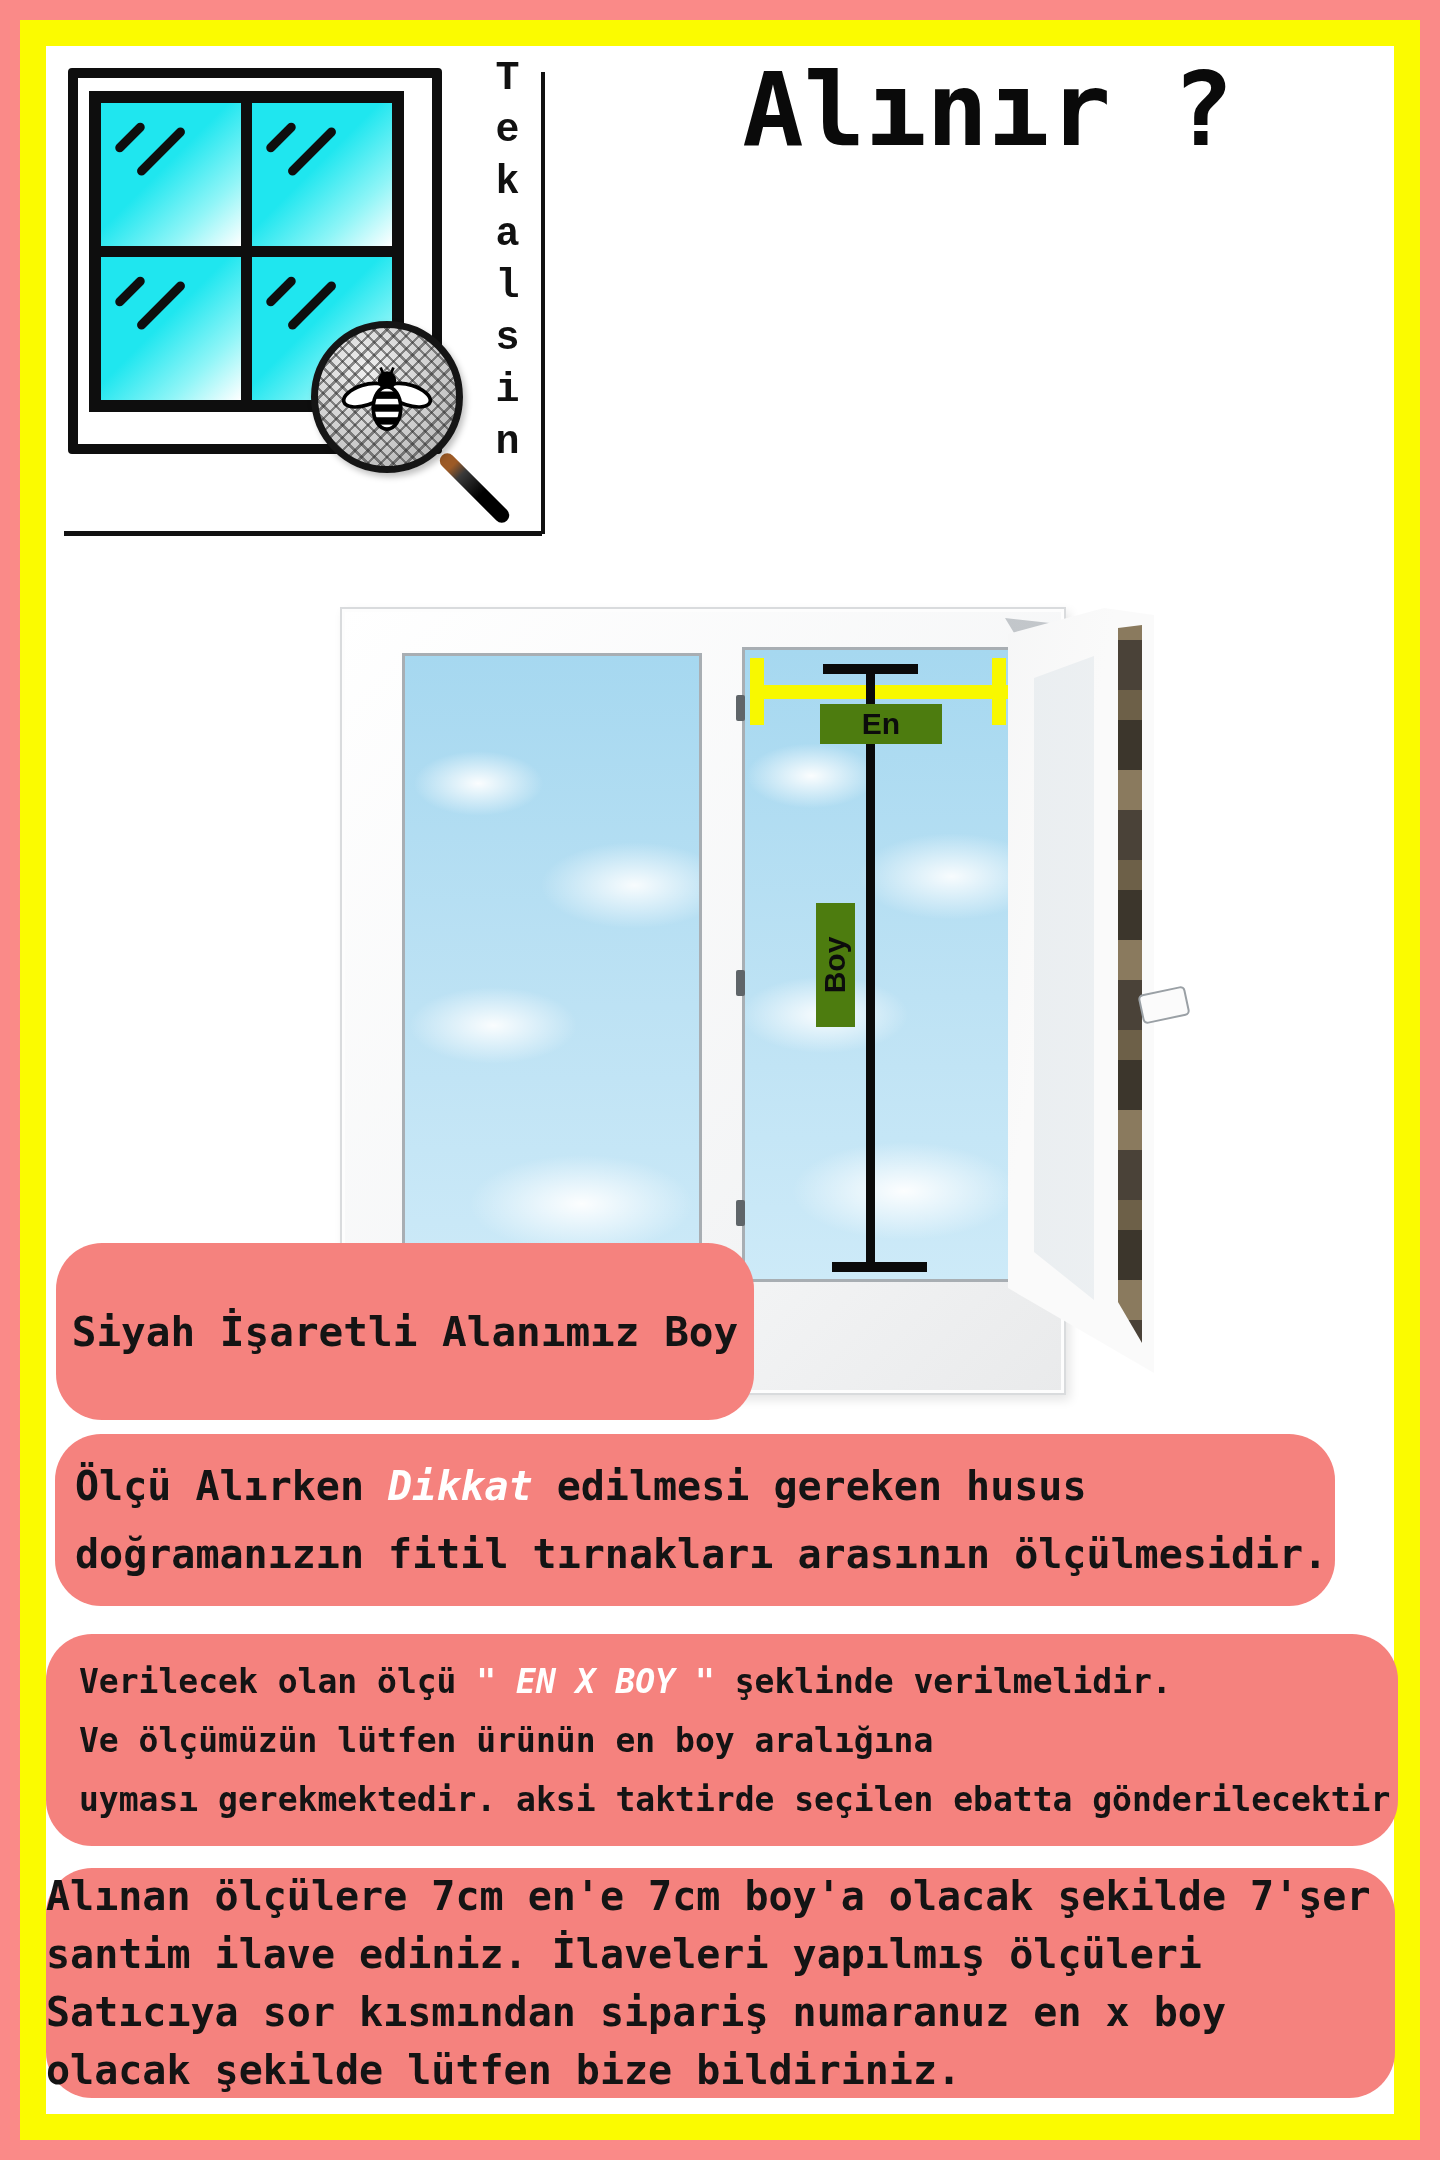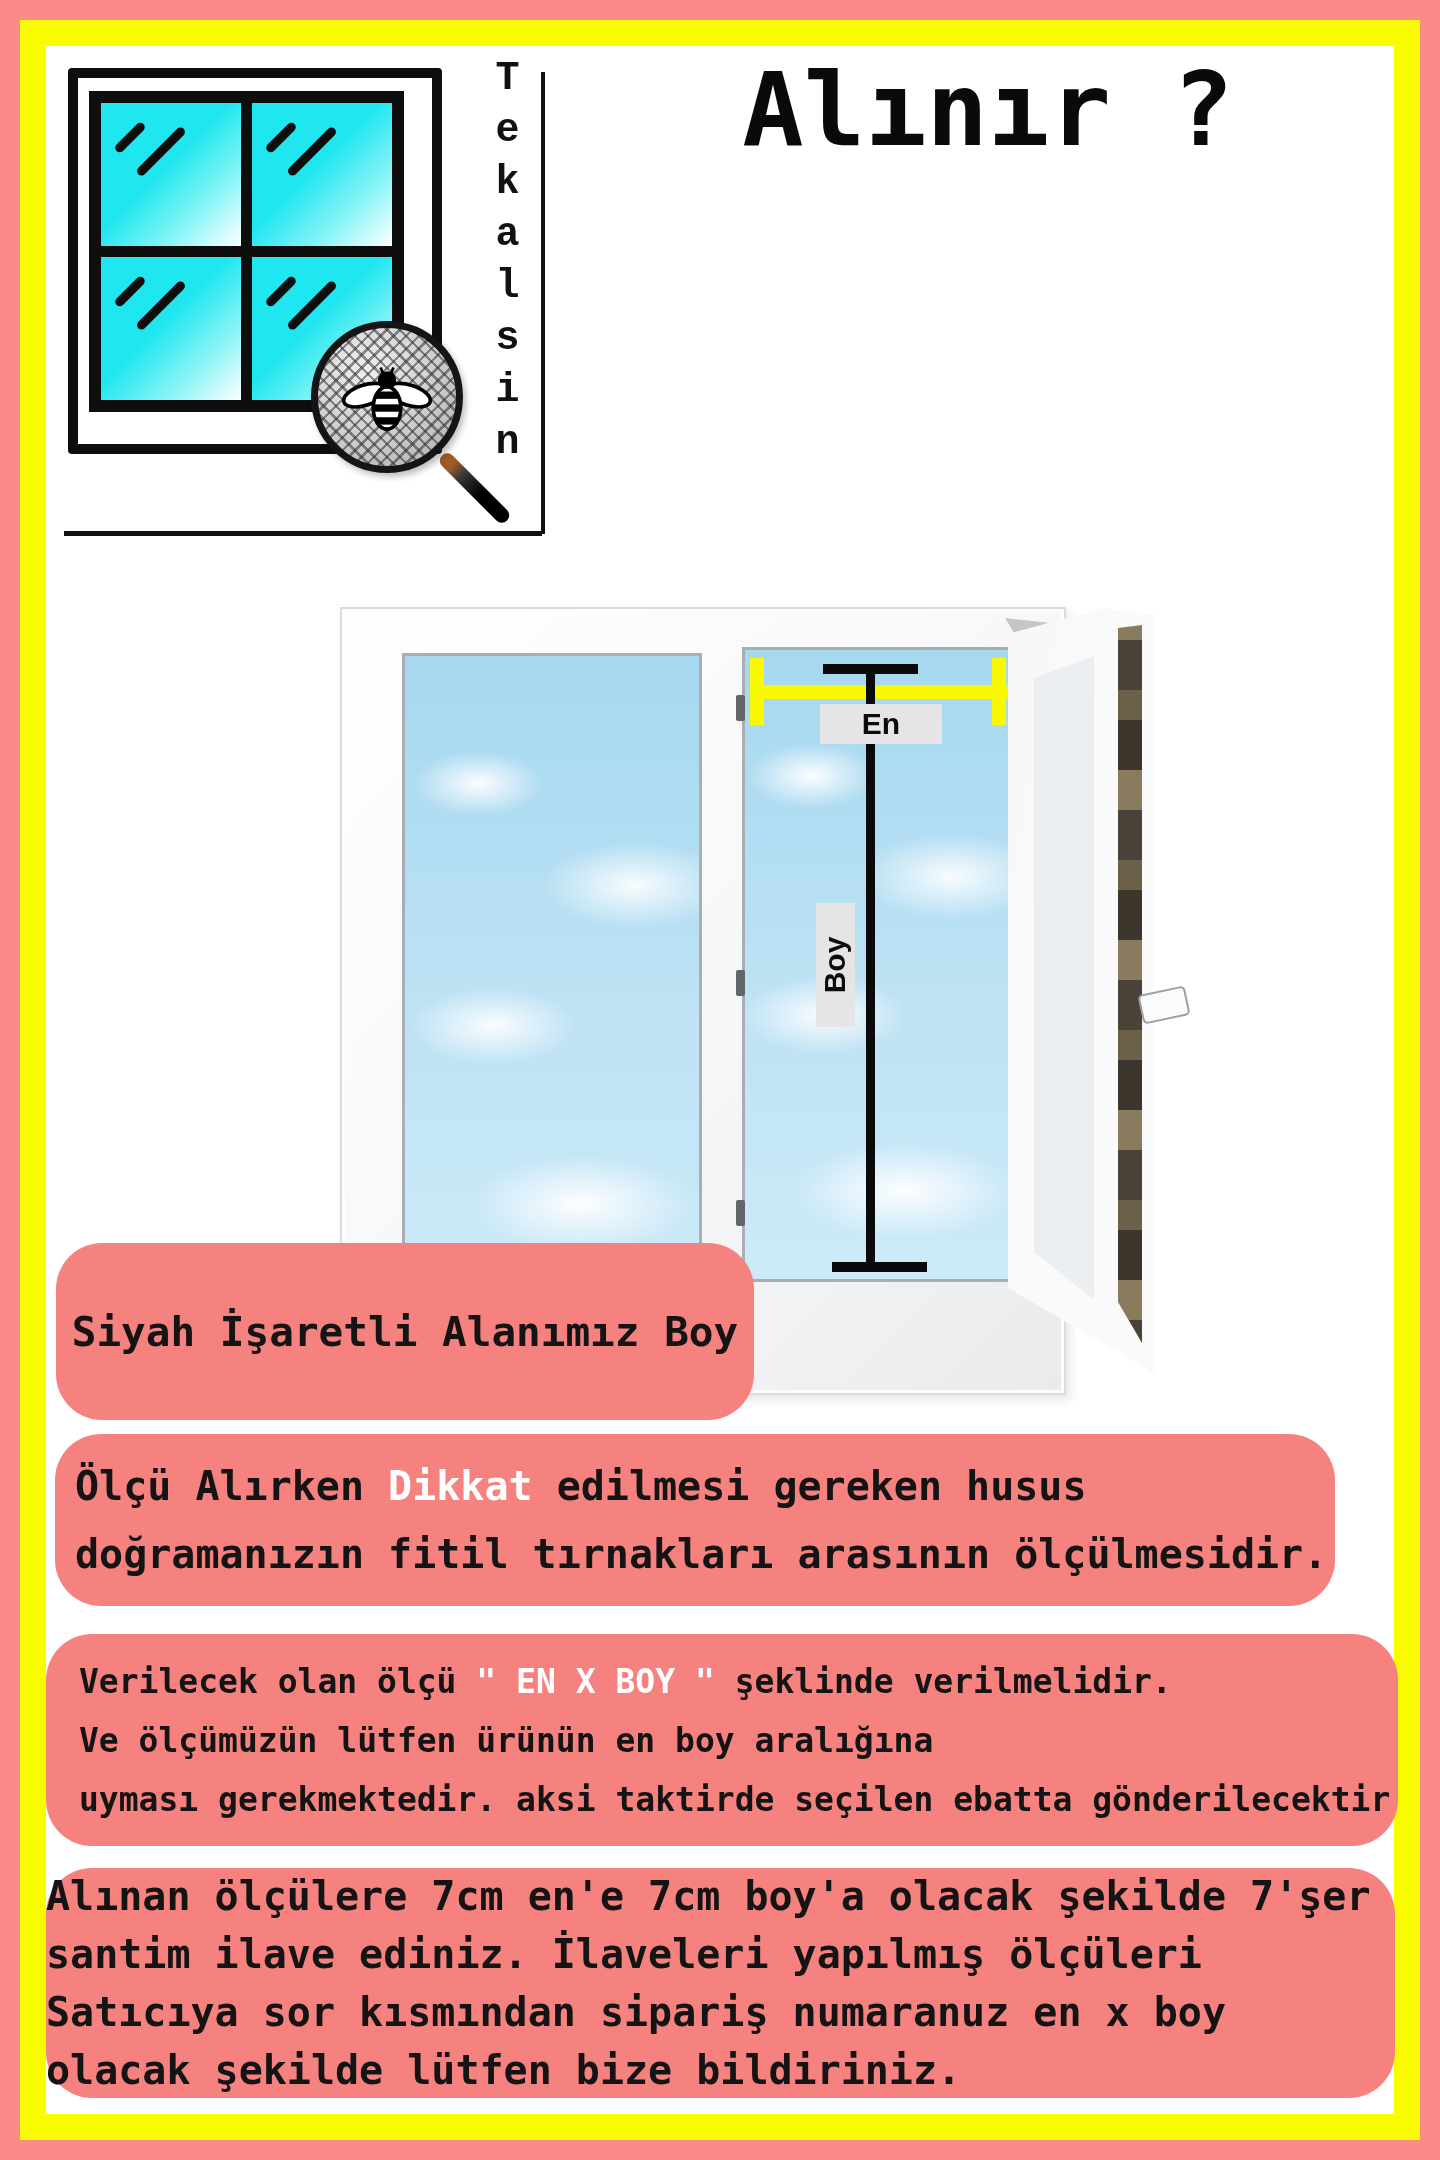--- a/index.html
+++ b/index.html
@@ -61,35 +61,35 @@
     clip-path:polygon(778px 28px,802px 25px,802px 743px,778px 702px);
     background:repeating-linear-gradient(to bottom, #8a7a5e 0 40px, #4a4238 40px 90px, #6d6048 90px 120px, #3c362c 120px 170px);}
   .sash-handle{position:absolute;left:800px;top:390px;width:44px;height:26px;background:#fbfbfb;border:2px solid #9aa0a5;border-radius:5px;transform:rotate(-12deg);}
   .meas-yellow-bar{position:absolute;left:418px;top:85px;width:250px;height:14px;background:#f8f800;}
   .meas-yellow-cap{position:absolute;top:58px;width:14px;height:67px;background:#f8f800;}
   .cap-l{left:410px;} .cap-r{left:652px;}
   .meas-black{position:absolute;background:#0a0a0a;}
   .t-top{left:483px;top:64px;width:95px;height:10px;}
   .v-line{left:526px;top:74px;width:9px;height:598px;}
   .t-bottom{left:492px;top:662px;width:95px;height:10px;}
-  .tag{position:absolute;background:#e5e5e5;color:#0c0c0c;display:flex;align-items:center;justify-content:center;
+  .tag{position:absolute;background:#4d7c0f;color:#0c0c0c;display:flex;align-items:center;justify-content:center;
     font-family:"Liberation Sans",sans-serif;font-weight:bold;font-size:30px;}
   .tag-en{left:480px;top:104px;width:122px;height:40px;z-index:3;}
   .tag-boy{left:476px;top:303px;width:39px;height:124px;}
   .tag-boy span{transform:rotate(-90deg);white-space:nowrap;}
   
   .pinkbox{position:absolute;background:#f5827e;border-radius:46px;color:#141414;font-weight:bold;
     display:flex;flex-direction:column;justify-content:center;z-index:8;}
   .box1{left:56px;top:1243px;width:698px;height:177px;font-size:41px;text-align:center;gap:20px;}
   .box2{left:55px;top:1434px;width:1280px;height:172px;font-size:40px;padding-left:20px;box-sizing:border-box;gap:22px;}
   .box3{left:46px;top:1634px;width:1352px;height:212px;font-size:33px;padding-left:33px;box-sizing:border-box;gap:20px;}
   .box4{left:46px;top:1868px;width:1349px;height:230px;font-size:40px;box-sizing:border-box;gap:12px;}
   .pinkbox .ln{white-space:nowrap;}
   .hl-yellow{color:#f6ee00;}
-  .hl-white{color:#ffffff;}
+  .hl-white{color:#ffffff;font-style:italic;}
 </style>
 </head>
 <body>
 
 <div class="page">
 
   <div class="abs logo-outer">
     <div class="logo-inner">
       <div class="pane">
           <div class="stroke s1"></div>

